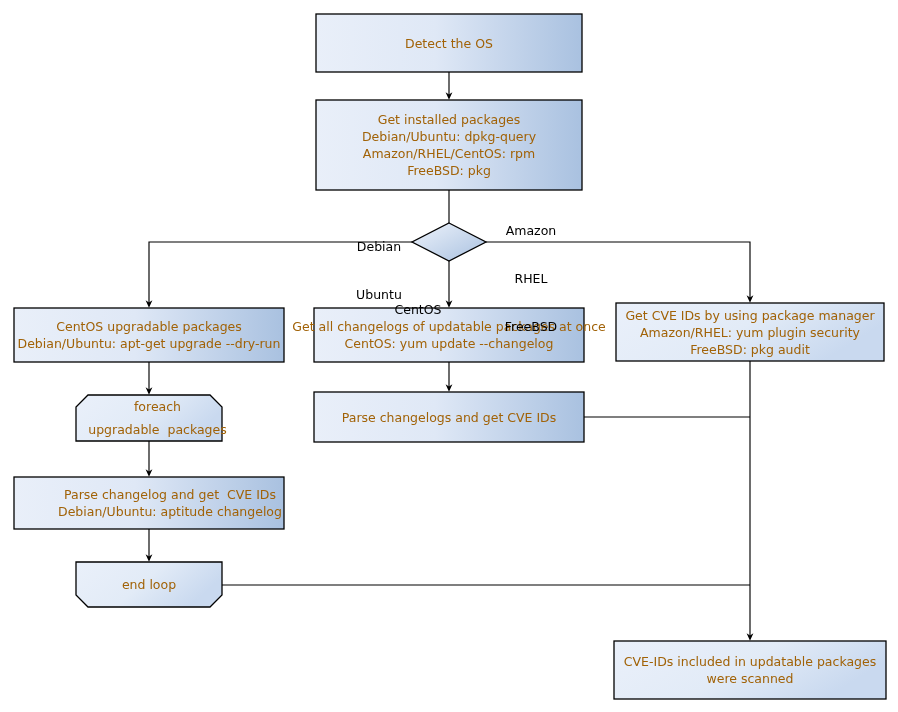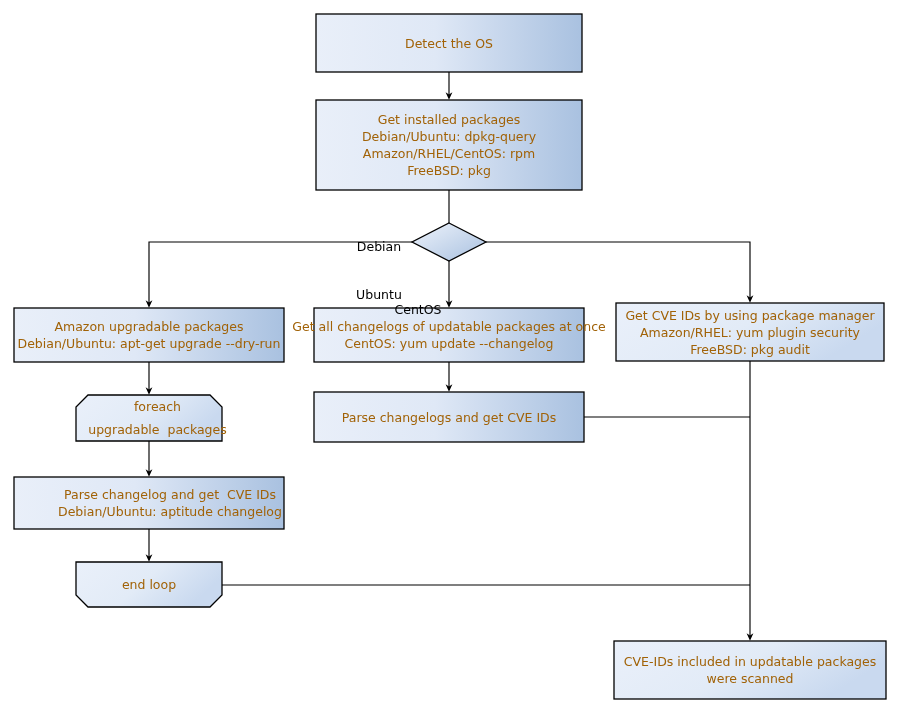--- a/index.html
+++ b/index.html
@@ -129,21 +129,21 @@
   </div>
 
   <div class="node-label" style="left:316px; top:100px; width:266px; height:90px;">
     <span>Get installed packages</span>
     <span>Debian/Ubuntu: dpkg-query</span>
     <span>Amazon/RHEL/CentOS: rpm</span>
     <span>FreeBSD: pkg</span>
   </div>
 
   <div class="node-label" style="left:14px; top:308px; width:270px; height:54px;">
-    <span>Amazon upgradable packages</span>
+    <span>CentOS upgradable packages</span>
     <span>Debian/Ubuntu: apt-get upgrade --dry-run</span>
   </div>
 
   <div class="node-label" style="left:308px; top:308px; width:282px; height:54px;">
     <span>Get all changelogs of updatable packages at once</span>
     <span>CentOS: yum update --changelog</span>
   </div>
 
   <div class="node-label" style="left:616px; top:303px; width:268px; height:58px;align-items:center;">
     <span>Get CVE IDs by using package manager</span>
@@ -172,18 +172,23 @@
   <div class="node-label" style="left:614px; top:641px; width:272px; height:58px;">
     <span>CVE-IDs included in updatable packages</span>
     <span>were scanned</span>
   </div>
 
   <div class="edge-label" style="left:349px; top:207px; width:60px;">
     <div>Debian</div>
     <div>Ubuntu</div>
   </div>
 
+  <div class="edge-label" style="left:497px; top:191px; width:68px;">
+    <div>Amazon</div>
+    <div>RHEL</div>
+    <div>FreeBSD</div>
+  </div>
 
   <div class="edge-label" style="left:394px; top:270px; width:48px;">
     <div>CentOS</div>
   </div>
 
 </div>
 
 </body></html>

